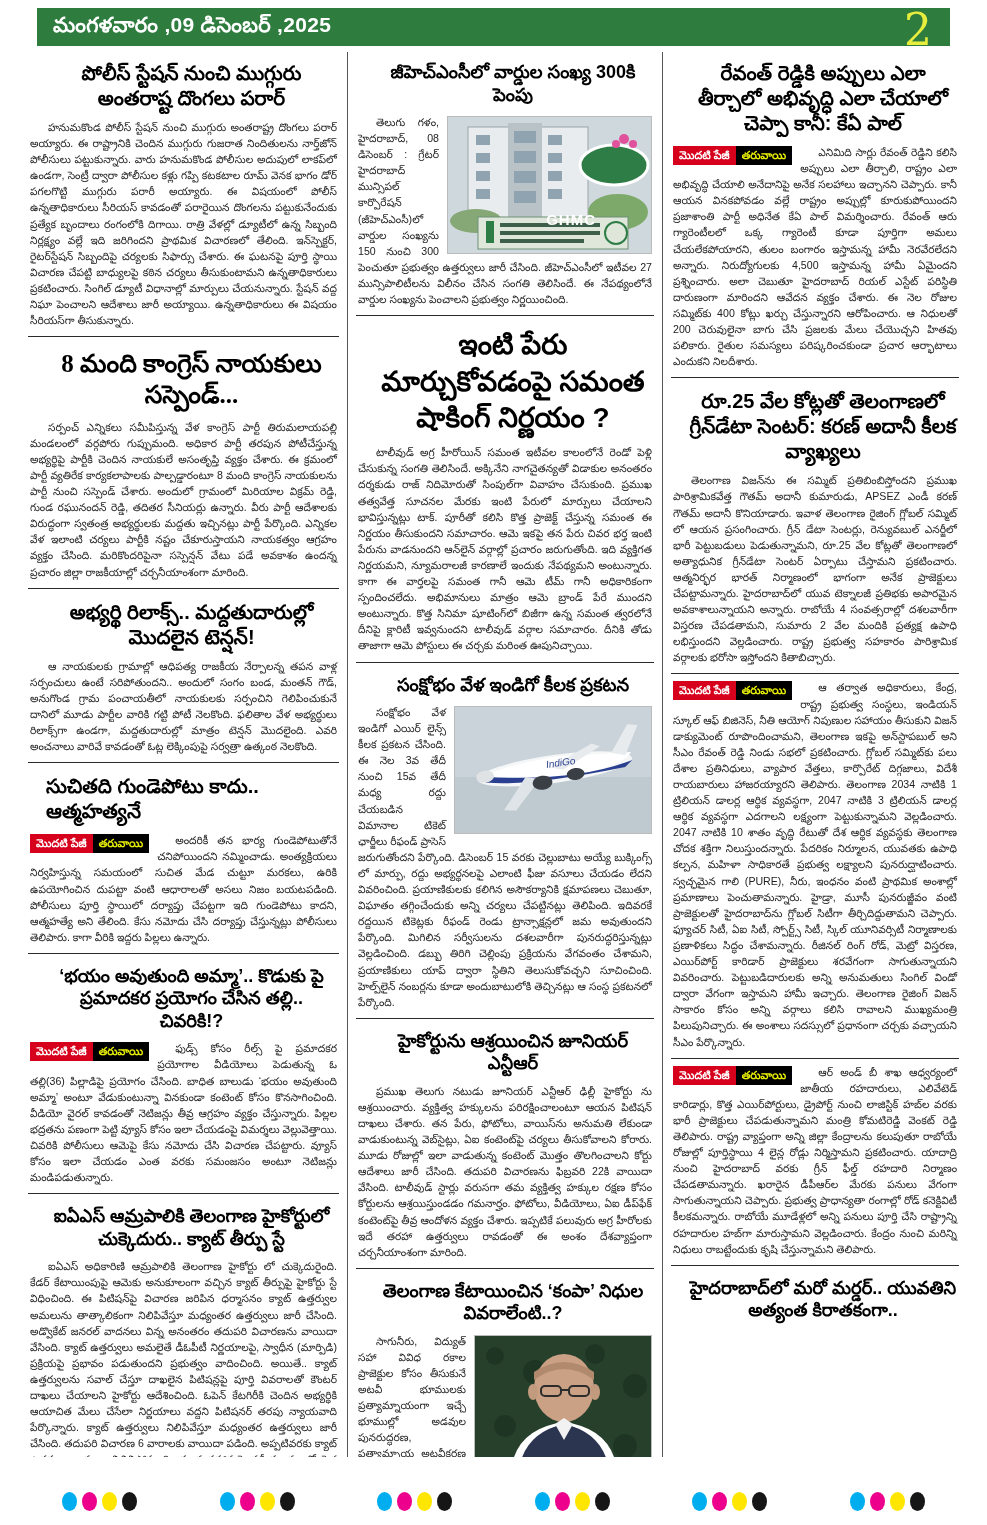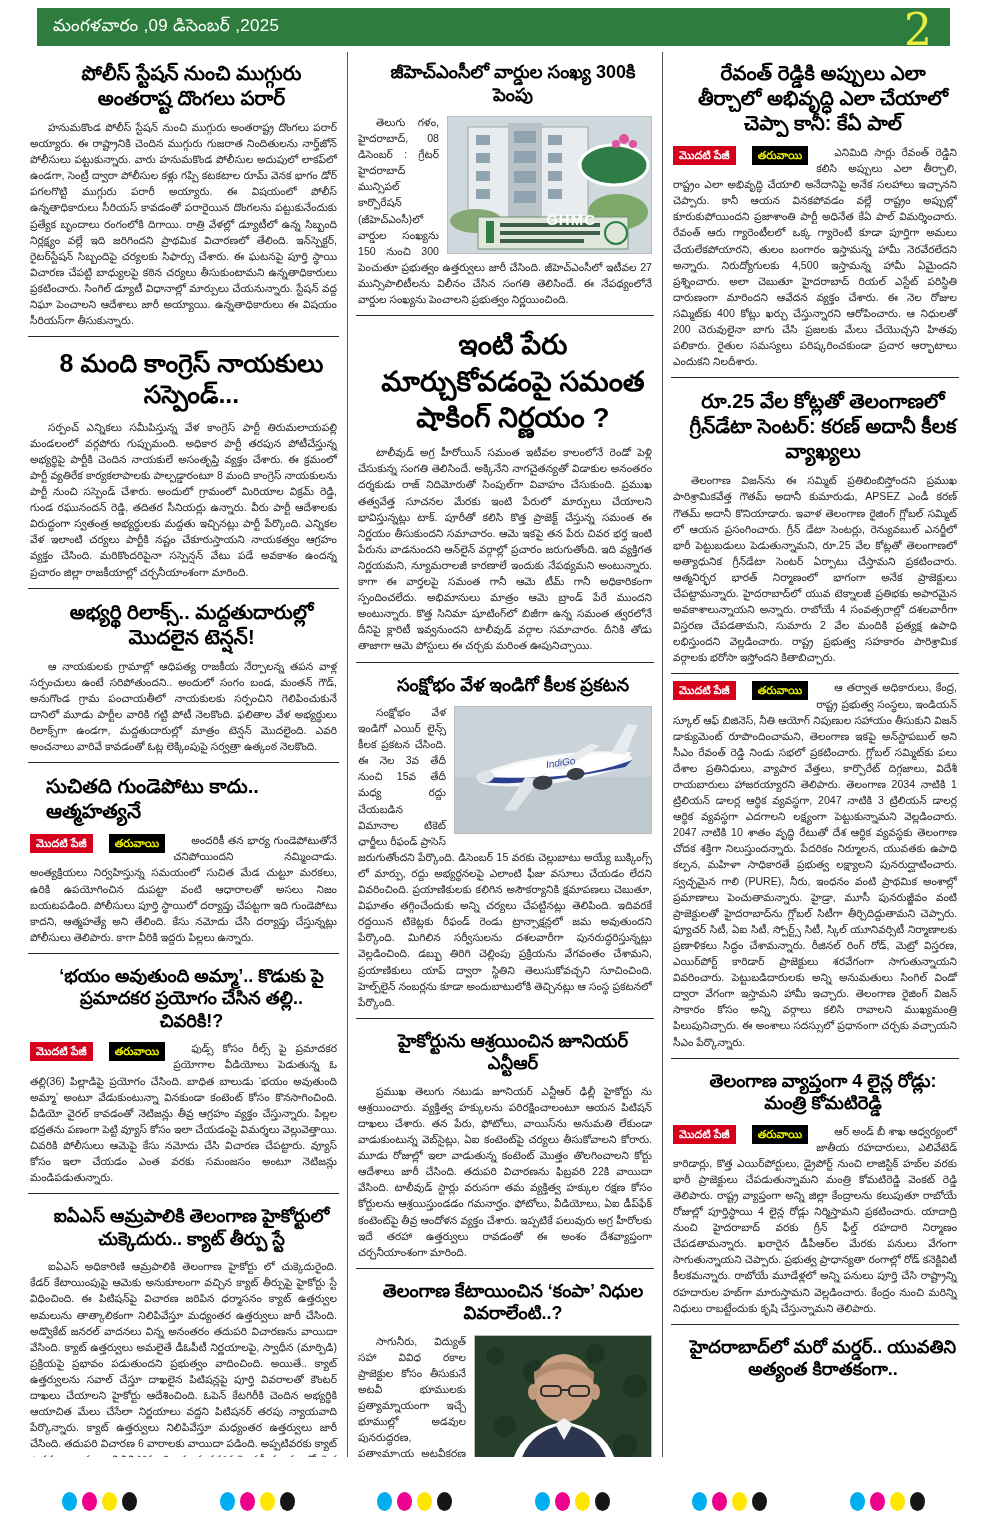--- a/index.html
+++ b/index.html
@@ -24,22 +24,22 @@
     margin:8px 37px 0 37px;
     height:38px;
     background:var(--green);
     display:flex;
     align-items:center;
     padding:0 16px;
     position:relative;
   }
   .masthead .date{
     color:#ffffff;
-    font-weight:normal;
-    font-size:17px;
+    font-weight:bold;
+    font-size:21px;
     letter-spacing:.3px;
   }
   .masthead .pagenum{
     position:absolute;
     right:18px;
     top:-4px;
     color:var(--pagenum);
     font-family:"DejaVu Serif", serif;
     font-size:44px;
     font-weight:normal;
@@ -61,42 +61,41 @@
   .story{padding:3px 2px 5px 2px;}
   .hl{
     font-weight:bold;
     text-align:center;
     color:#000;
     line-height:1.25;
     margin:6px 0 8px 16px;
     font-size:20px;
   }
   .hl.md{font-size:18px;}
-  .hl.lg{font-size:25px;}
+  .hl.lg{font-size:25px;font-family:Liberation Serif, serif;}
   .hl.xl{font-size:28px;line-height:1.3;}
   .body{
     font-size:10.6px;
     line-height:1.52;
     text-align:justify;
     text-indent:18px;
     color:#222;
   }
   .rule{
     border-top:1.5px solid var(--rule);
     margin:3px 0 2px 0;
   }
   
   .badge{
     float:left;
     margin:2px 8px 2px 0;
     display:inline-flex;
     font-size:11px;
     font-weight:bold;
     line-height:1;
-    gap:16px;
   }
   .badge .b1{background:var(--badge-red);color:#fff;padding:4px 6px;}
   .badge .b2{background:#000;color:var(--badge-yellow);padding:4px 6px;text-align:right;}
   
   .fig{
     float:right;
     margin:2px 0 4px 8px;
     border:1px solid #bbb;
     overflow:hidden;
     background:#dfe5e8;
@@ -329,21 +328,20 @@
         <span class="badge">
           <span class="b1">మొదటి పేజీ</span>
             <span class="b2">తరువాయి</span>
         </span>
         <p class="body">ఆ తర్వాత అధికారులు, కేంద్ర, రాష్ట్ర ప్రభుత్వ సంస్థలు, ఇండియన్ స్కూల్ ఆఫ్ బిజినెస్, నీతి ఆయోగ్ నిపుణుల సహాయం తీసుకుని విజన్ డాక్యుమెంట్ రూపొందించామని, తెలంగాణ ఇకపై అన్‌స్టాపబుల్ అని సీఎం రేవంత్ రెడ్డి నిండు సభలో ప్రకటించారు. గ్లోబల్ సమ్మిట్‌కు పలు దేశాల ప్రతినిధులు, వ్యాపార వేత్తలు, కార్పొరేట్ దిగ్గజాలు, విదేశీ రాయబారులు హాజరయ్యారని తెలిపారు. తెలంగాణ 2034 నాటికి 1 ట్రిలియన్ డాలర్ల ఆర్థిక వ్యవస్థగా, 2047 నాటికి 3 ట్రిలియన్ డాలర్ల ఆర్థిక వ్యవస్థగా ఎదగాలని లక్ష్యంగా పెట్టుకున్నామని వెల్లడించారు. 2047 నాటికి 10 శాతం వృద్ధి రేటుతో దేశ ఆర్థిక వ్యవస్థకు తెలంగాణ చోదక శక్తిగా నిలుస్తుందన్నారు. పేదరికం నిర్మూలన, యువతకు ఉపాధి కల్పన, మహిళా సాధికారతే ప్రభుత్వ లక్ష్యాలని పునరుద్ఘాటించారు. స్వచ్ఛమైన గాలి (PURE), నీరు, ఇంధనం వంటి ప్రాథమిక అంశాల్లో ప్రమాణాలు పెంచుతామన్నారు. హైడ్రా, మూసీ పునరుజ్జీవం వంటి ప్రాజెక్టులతో హైదరాబాద్‌ను గ్లోబల్ సిటీగా తీర్చిదిద్దుతామని చెప్పారు. ఫ్యూచర్ సిటీ, ఏఐ సిటీ, స్పోర్ట్స్ సిటీ, స్కిల్ యూనివర్సిటీ నిర్మాణాలకు ప్రణాళికలు సిద్ధం చేశామన్నారు. రీజినల్ రింగ్ రోడ్, మెట్రో విస్తరణ, ఎయిర్‌పోర్ట్ కారిడార్ ప్రాజెక్టులు శరవేగంగా సాగుతున్నాయని వివరించారు. పెట్టుబడిదారులకు అన్ని అనుమతులు సింగిల్ విండో ద్వారా వేగంగా ఇస్తామని హామీ ఇచ్చారు. తెలంగాణ రైజింగ్ విజన్ సాకారం కోసం అన్ని వర్గాలు కలిసి రావాలని ముఖ్యమంత్రి పిలుపునిచ్చారు. ఈ అంశాలు సదస్సులో ప్రధానంగా చర్చకు వచ్చాయని సీఎం పేర్కొన్నారు.</p>
       </div>
     </article>
     <div class="rule"></div>
 
     <article class="story">
-      <h2 class="hl md">తెలంగాణ వ్యాప్తంగా 4 లైన్ల రోడ్లు: మంత్రి కోమటిరెడ్డి</h2>
       <div>
         <span class="badge">
           <span class="b1">మొదటి పేజీ</span>
             <span class="b2">తరువాయి</span>
         </span>
         <p class="body">ఆర్ అండ్ బీ శాఖ ఆధ్వర్యంలో జాతీయ రహదారులు, ఎలివేటెడ్ కారిడార్లు, కొత్త ఎయిర్‌పోర్టులు, డ్రైపోర్ట్ నుంచి లాజిస్టిక్ హబ్‌ల వరకు భారీ ప్రాజెక్టులు చేపడుతున్నామని మంత్రి కోమటిరెడ్డి వెంకట్ రెడ్డి తెలిపారు. రాష్ట్ర వ్యాప్తంగా అన్ని జిల్లా కేంద్రాలను కలుపుతూ రాబోయే రోజుల్లో పూర్తిస్థాయి 4 లైన్ల రోడ్లు నిర్మిస్తామని ప్రకటించారు. యాదాద్రి నుంచి హైదరాబాద్ వరకు గ్రీన్ ఫీల్డ్ రహదారి నిర్మాణం చేపడతామన్నారు. ఖరారైన డీపీఆర్‌ల మేరకు పనులు వేగంగా సాగుతున్నాయని చెప్పారు. ప్రభుత్వ ప్రాధాన్యతా రంగాల్లో రోడ్ కనెక్టివిటీ కీలకమన్నారు. రాబోయే మూడేళ్లలో అన్ని పనులు పూర్తి చేసి రాష్ట్రాన్ని రహదారుల హబ్‌గా మారుస్తామని వెల్లడించారు. కేంద్రం నుంచి మరిన్ని నిధులు రాబట్టేందుకు కృషి చేస్తున్నామని తెలిపారు.</p>
       </div>
     </article>
     <div class="rule"></div>
 

